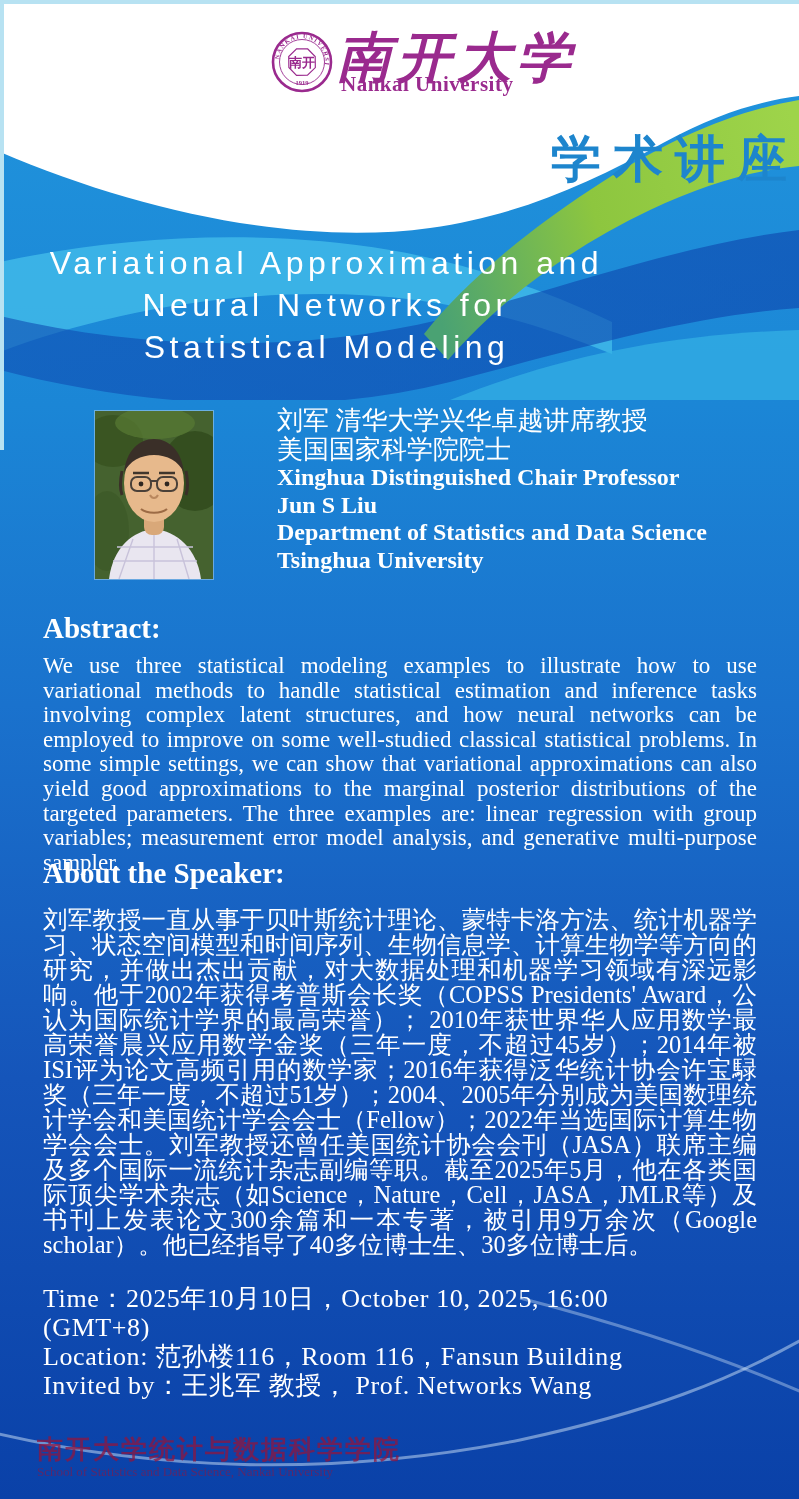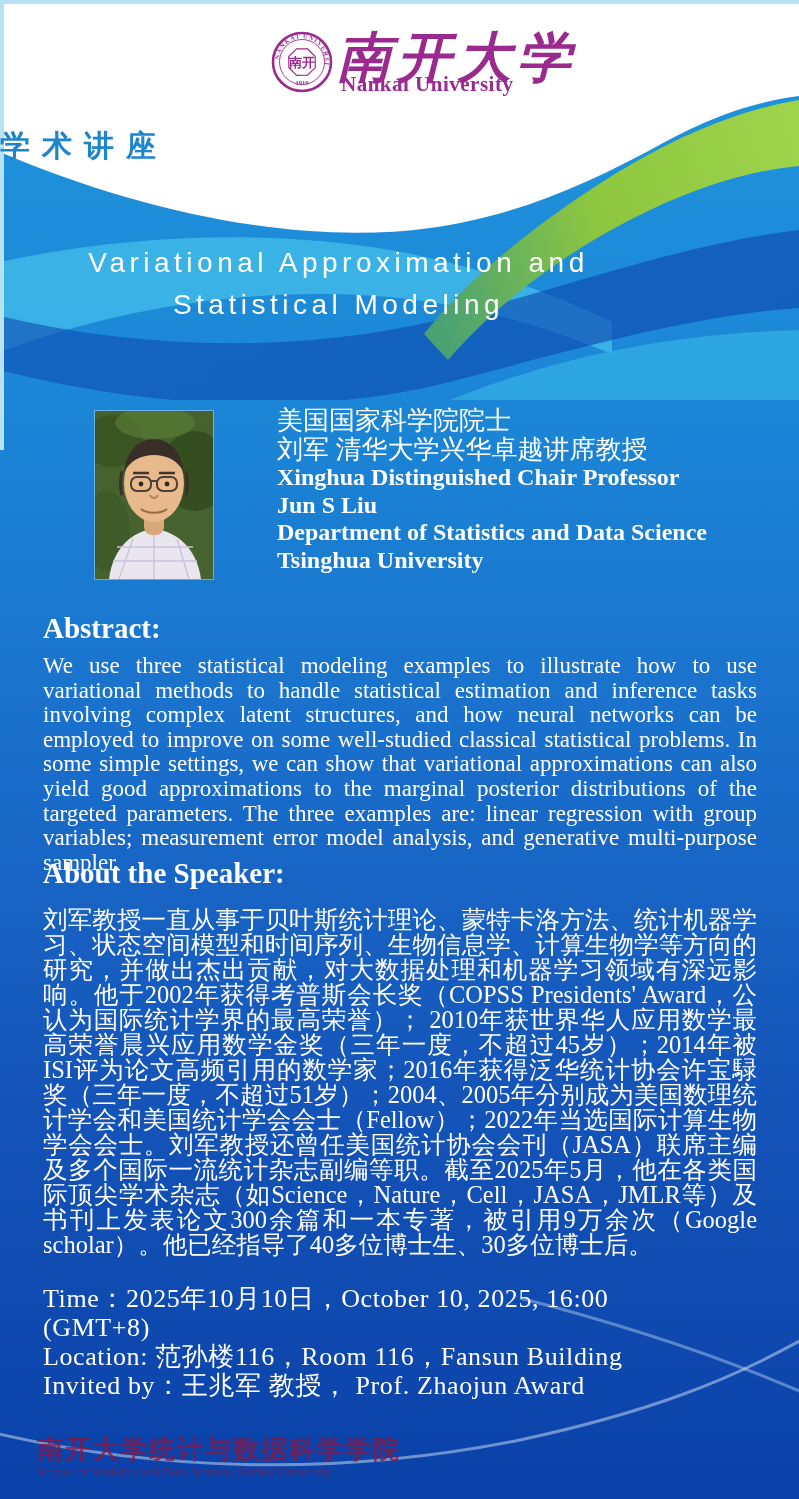--- a/index.html
+++ b/index.html
@@ -16,27 +16,27 @@
   .seal{left:270px;top:30px;z-index:4;}
   .calligraphy{
     left:337px;top:14px;z-index:4;color:#9a2a8e;font-size:54px;font-weight:bold;
     font-style:italic;letter-spacing:6px;font-family:"DejaVu Serif","Liberation Serif",serif;margin-top:8px;
   }
   .nankai-en{
     left:341px;top:72px;z-index:4;color:#9a2a8e;font-size:21px;font-weight:bold;
     letter-spacing:0.5px;font-family:"Liberation Serif",serif;
   }
   .banner{
-    left:0;top:126px;width:799px;text-align:left;z-index:4;color:#1d85cd;
-    font-size:30px;font-weight:bold;letter-spacing:12px;
+    left:0;top:126px;width:799px;text-align:right;z-index:4;color:#1d85cd;
+    font-size:50px;font-weight:bold;letter-spacing:12px;
   }
   .lecture-title{
     left:0;top:242px;width:653px;text-align:center;z-index:4;color:#ffffff;
-    font-family:"Liberation Sans","DejaVu Sans",sans-serif;font-size:28px;font-weight:400;
-    letter-spacing:4.5px;line-height:42px;margin-left:12px;
+    font-family:"Liberation Sans","DejaVu Sans",sans-serif;font-size:32px;font-weight:400;
+    letter-spacing:4.5px;line-height:42px;
   }
   
   .photo{left:95px;top:411px;z-index:4;box-shadow:0 0 0 1px rgba(255,255,255,.35);}
   .speaker-info{left:277px;top:406px;width:490px;z-index:4;color:#fff;}
   .speaker-info .cjk{font-size:26px;line-height:29px;font-weight:400;}
   .speaker-info .en{font-size:24px;line-height:27.5px;font-weight:bold;}
   
   .block{left:43px;width:714px;z-index:4;color:#fff;}
   .h1{font-size:29px;font-weight:bold;line-height:30px;}
   .abstract-body{font-size:23px;line-height:24.6px;text-align:justify;margin-top:11px;}
@@ -88,20 +88,21 @@
       <textPath href="#sealArc" startOffset="8%">NANKAI UNIVERSITY</textPath>
     </text>
     <text x="32" y="55" text-anchor="middle" font-size="6.5" fill="#9a2a8e" font-weight="bold">1919</text>
   </svg>
   <div class="abs calligraphy">南开大学</div>
   <div class="abs nankai-en">Nankai University</div>
 
   <div class="abs banner">学术讲座</div>
   <div class="abs lecture-title">
     <div>Variational Approximation and</div>
+    <div>Neural Networks for</div>
     <div>Statistical Modeling</div>
   </div>
 
   <svg class="abs photo" width="118" height="168" viewBox="0 0 118 168">
     <rect width="118" height="168" fill="#45622f"></rect>
     <ellipse cx="18" cy="30" rx="30" ry="26" fill="#37531f" opacity="0.8"></ellipse>
     <ellipse cx="100" cy="60" rx="34" ry="40" fill="#2f4a1c" opacity="0.8"></ellipse>
     <ellipse cx="60" cy="12" rx="40" ry="16" fill="#587a33" opacity="0.7"></ellipse>
     <ellipse cx="12" cy="120" rx="22" ry="40" fill="#3c5926" opacity="0.7"></ellipse>
     <path d="M14,168 C18,136 38,120 59,118 C82,120 102,138 106,168 Z" fill="#e9e6f0"></path>
@@ -114,43 +115,43 @@
     <rect x="62" y="66" width="20" height="14" rx="6" fill="none" stroke="#4a4038" stroke-width="2"></rect>
     <line x1="56" y1="70" x2="62" y2="70" stroke="#4a4038" stroke-width="2"></line>
     <circle cx="46" cy="73" r="2.4" fill="#2e2620"></circle>
     <circle cx="72" cy="73" r="2.4" fill="#2e2620"></circle>
     <path d="M38,62 H54 M64,62 H80" stroke="#40362c" stroke-width="2.5"></path>
     <path d="M55,84 C57,88 61,88 63,84" stroke="#b9875e" stroke-width="2" fill="none"></path>
     <path d="M46,98 C52,103 66,103 72,98" stroke="#9c6b45" stroke-width="2.2" fill="none"></path>
   </svg>
 
   <div class="abs speaker-info">
+    <div class="cjk">刘军 清华大学兴华卓越讲席教授</div>
     <div class="cjk">美国国家科学院院士</div>
-    <div class="cjk">刘军 清华大学兴华卓越讲席教授</div>
     <div class="en">Xinghua Distinguished Chair Professor</div>
     <div class="en">Jun S Liu</div>
     <div class="en">Department of Statistics and Data Science</div>
     <div class="en">Tsinghua University</div>
   </div>
 
   <div class="abs block" style="top:613px;">
     <div class="h1">Abstract:</div>
     <div class="abstract-body">We use three statistical modeling examples to illustrate how to use variational methods to handle statistical estimation and inference tasks involving complex latent structures, and how neural networks can be employed to improve on some well-studied classical statistical problems. In some simple settings, we can show that variational approximations can also yield good approximations to the marginal posterior distributions of the targeted parameters. The three examples are: linear regression with group variables; measurement error model analysis, and generative multi-purpose sampler.</div>
   </div>
 
   <div class="abs block" style="top:858px;">
     <div class="h1">About the Speaker:</div>
     <div class="about-body">刘军教授一直从事于贝叶斯统计理论、蒙特卡洛方法、统计机器学习、状态空间模型和时间序列、生物信息学、计算生物学等方向的研究，并做出杰出贡献，对大数据处理和机器学习领域有深远影响。他于2002年获得考普斯会长奖（COPSS Presidents' Award，公认为国际统计学界的最高荣誉）； 2010年获世界华人应用数学最高荣誉晨兴应用数学金奖（三年一度，不超过45岁）；2014年被ISI评为论文高频引用的数学家；2016年获得泛华统计协会许宝騄奖（三年一度，不超过51岁）；2004、2005年分别成为美国数理统计学会和美国统计学会会士（Fellow）；2022年当选国际计算生物学会会士。刘军教授还曾任美国统计协会会刊（JASA）联席主编及多个国际一流统计杂志副编等职。截至2025年5月，他在各类国际顶尖学术杂志（如Science，Nature，Cell，JASA，JMLR等）及书刊上发表论文300余篇和一本专著，被引用9万余次（Google scholar）。他已经指导了40多位博士生、30多位博士后。</div>
   </div>
 
   <div class="abs details">
     <div>Time：2025年10月10日，October 10, 2025, 16:00</div>
     <div>(GMT+8)</div>
     <div>Location: 范孙楼116，Room 116，Fansun Building</div>
-    <div>Invited by：王兆军 教授， Prof. Zhaojun Award</div>
+    <div>Invited by：王兆军 教授， Prof. Networks Wang</div>
   </div>
 
   <svg class="abs arcs" width="799" height="209" viewBox="0 0 799 209">
     <path d="M-10,142 C150,180 330,188 520,150 C650,122 730,90 805,48" fill="none" stroke="#cfe3f7" stroke-width="3" opacity="0.5"></path>
     <path d="M520,8 C620,34 720,66 806,104" fill="none" stroke="#cfe3f7" stroke-width="3" opacity="0.4"></path>
   </svg>
 
   <div class="abs footer-cn">南开大学统计与数据科学学院</div>
   <div class="abs footer-en">School of Statistics and Data Science, Nankai University</div>
 

